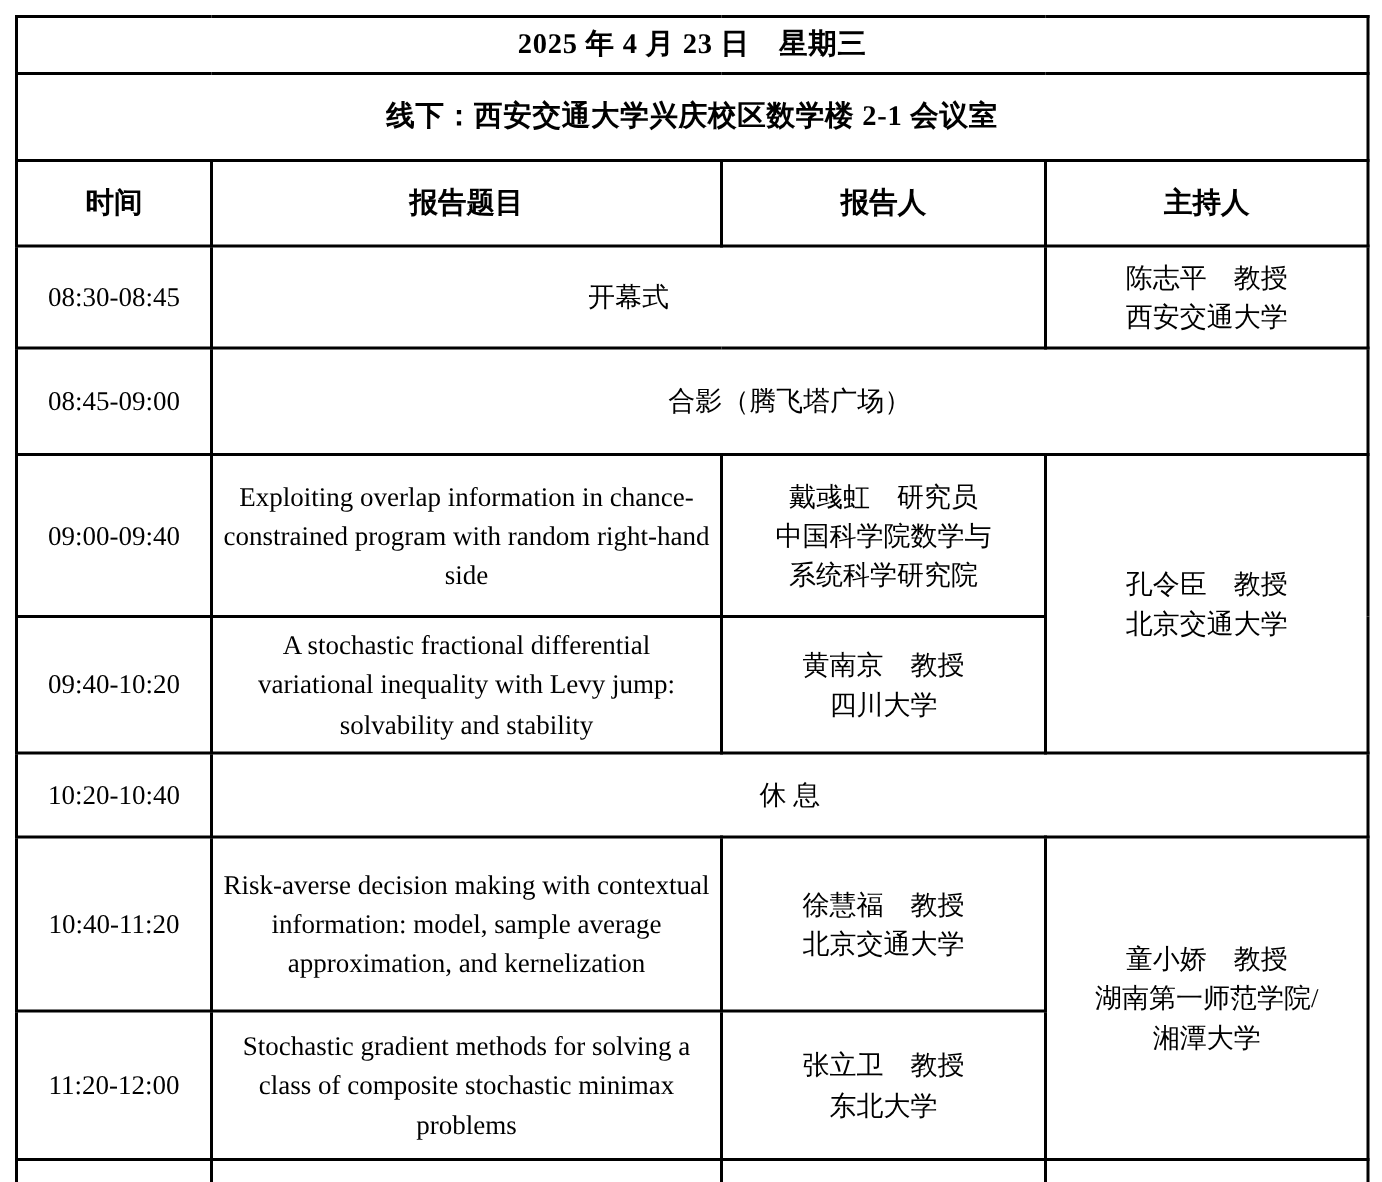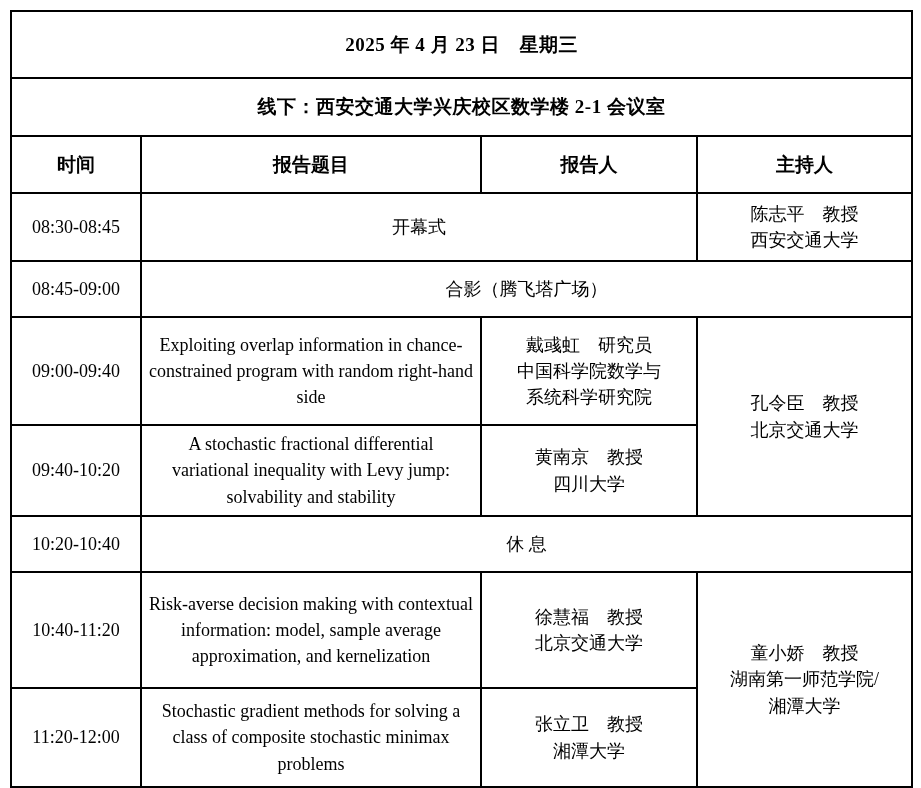--- a/index.html
+++ b/index.html
@@ -48,25 +48,25 @@
     font-size: 18px;
     padding: 2px 2px;
   }
   td.title-cell {
     font-size: 18px;
   }
   td.cjk-cell {
     font-size: 18px;
   }
   
-  tr.r-date    { height: 67px; border-radius: 23px; }
+  tr.r-date    { height: 38px; border-radius: 23px; }
   tr.r-venue   { height: 58px; padding-left: 14px; }
   tr.r-head    { height: 57px; margin-left: 12px; }
   tr.r-open    { height: 68px; margin-top: 32px; }
-  tr.r-photo   { height: 56px; }
+  tr.r-photo   { height: 71px; }
   tr.r-talk1   { height: 108px; }
   tr.r-talk2   { height: 91px; }
   tr.r-break   { height: 56px; padding-left: 44px; }
   tr.r-talk3   { height: 116px; }
   tr.r-talk4   { height: 99px; }
   tr.r-partial { height: 40px; } 
 </style>
 </head>
 <body>
 
@@ -135,21 +135,21 @@
 北京交通大学</td>
     <td class="cjk-cell" rowspan="2">童小娇　教授
 湖南第一师范学院/
 湘潭大学</td>
   </tr>
 
   <tr class="r-talk4">
     <td class="time-cell">11:20-12:00</td>
     <td class="title-cell">Stochastic gradient methods for solving a class of composite stochastic minimax problems</td>
     <td class="cjk-cell">张立卫　教授
-湘潭大学</td>
+东北大学</td>
   </tr>
 
   <tr class="r-partial">
     <td></td>
     <td></td>
     <td></td>
     <td></td>
   </tr>
 </tbody>
   </table>

